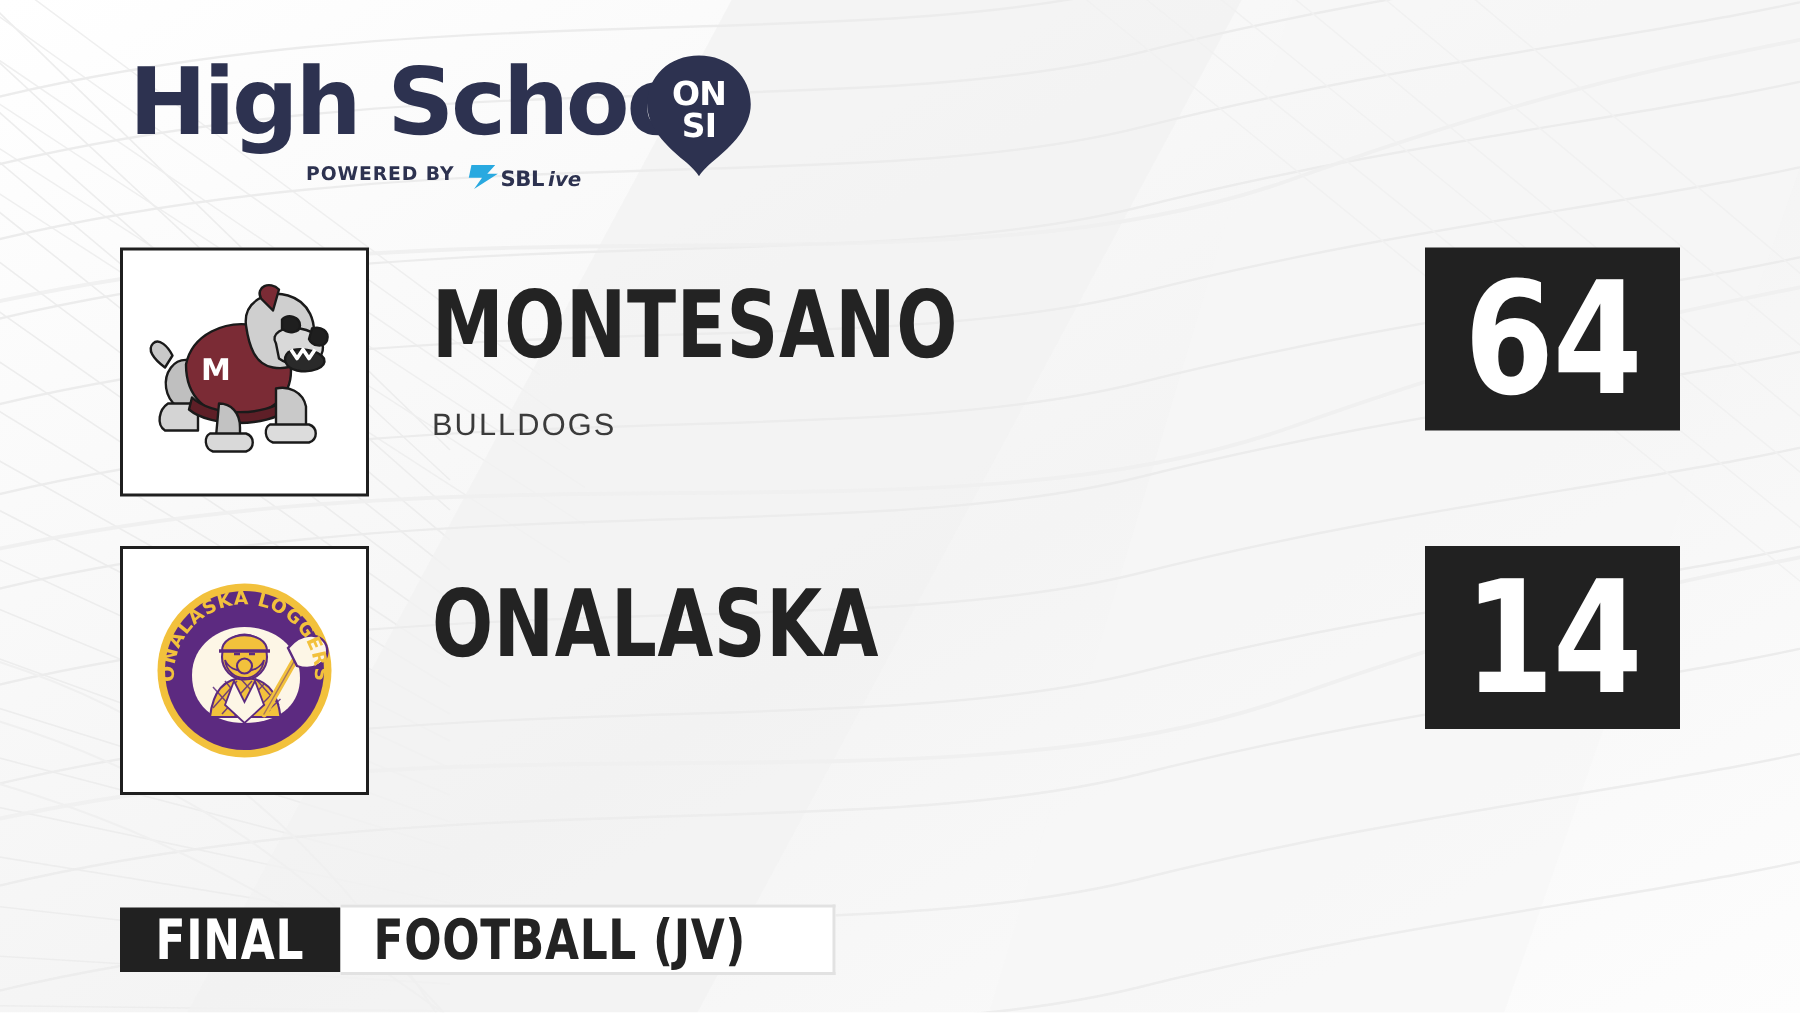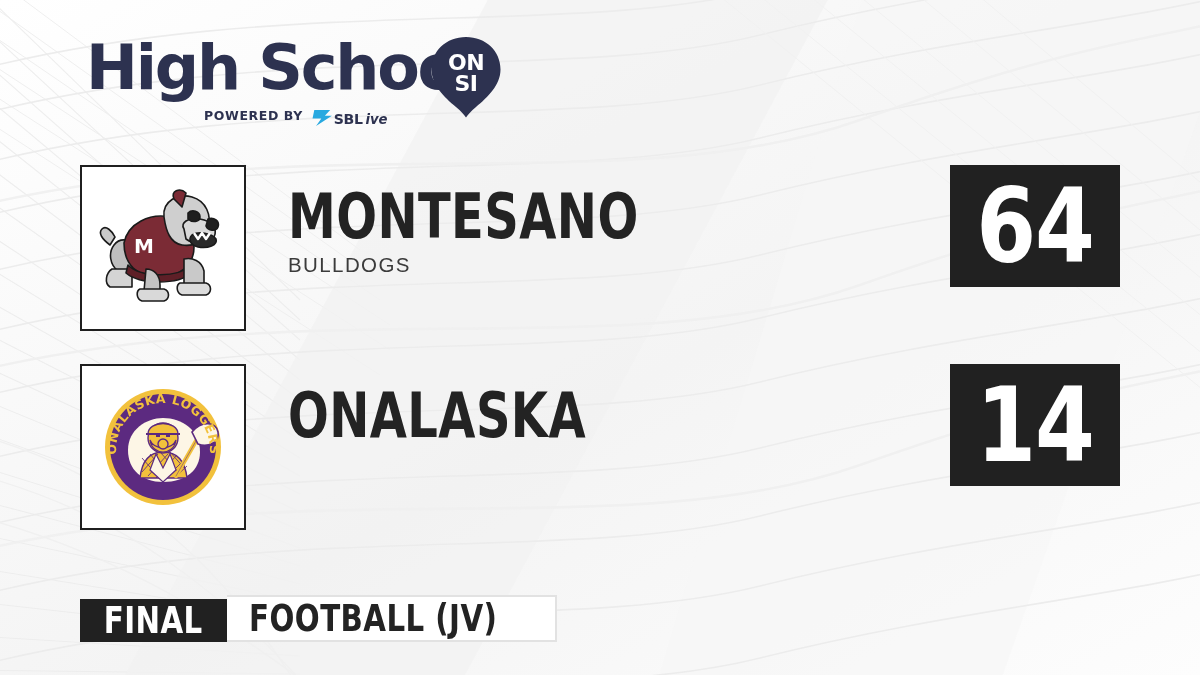--- a/index.html
+++ b/index.html
@@ -104,21 +104,21 @@
     font-weight: 700;
     font-size: 62px;
     line-height: 64px;
     letter-spacing: 0.5px;
     color: #232323;
     transform: scaleX(0.86);
     transform-origin: left center;
     white-space: nowrap;
   }
   .team-mascot {
-    margin-top: 4px;
+    margin-top: 23px;
     font-family: "Liberation Sans", sans-serif;
     font-weight: 400;
     font-size: 20.5px;
     letter-spacing: 1.4px;
     color: #3b3b3b;
     white-space: nowrap;
   }
 
   .score-box {
     position: absolute;
@@ -138,24 +138,24 @@
     line-height: 104px;
     color: #ffffff;
     letter-spacing: -1px;
     transform: scaleX(0.92);
   }
 
   
   .status-bar {
     position: absolute;
     left: 80px;
-    top: 566px;
+    top: 588px;
     height: 76px;
     display: flex;
-    align-items: flex-end;
+    align-items: center;
   }
   .status-state {
     background: #212121;
     color: #ffffff;
     width: 147px;
     display: flex;
     align-items: center;
     justify-content: center;
     font-family: "DejaVu Sans Condensed", "Liberation Sans Narrow", "Liberation Sans", sans-serif;
     font-weight: 700;

